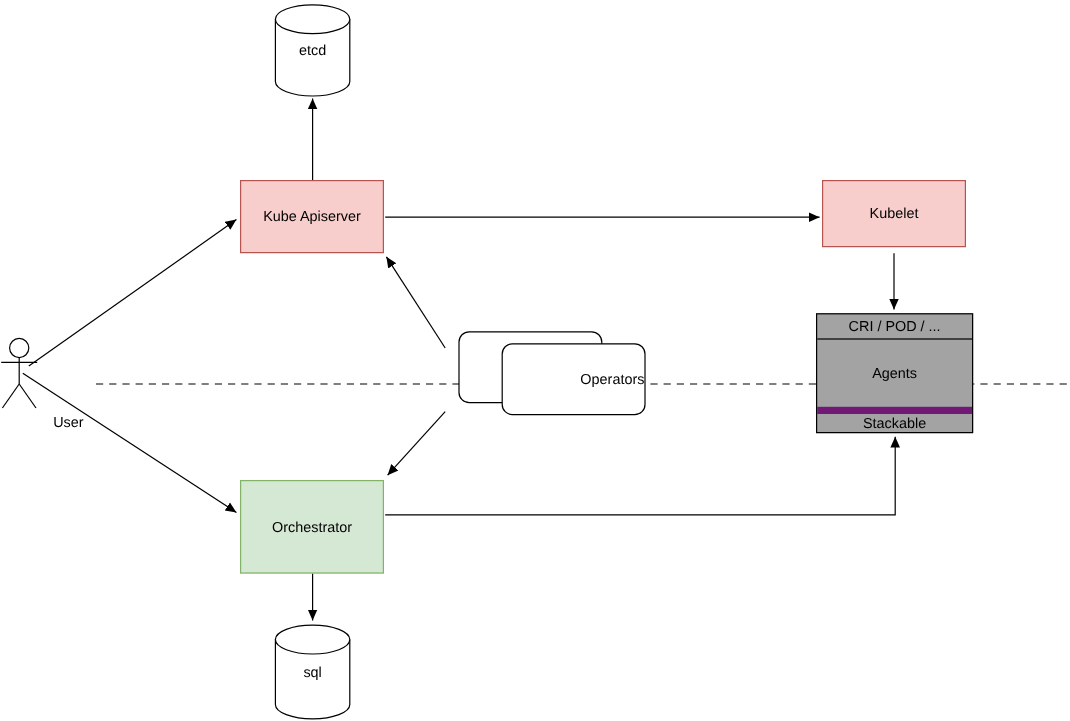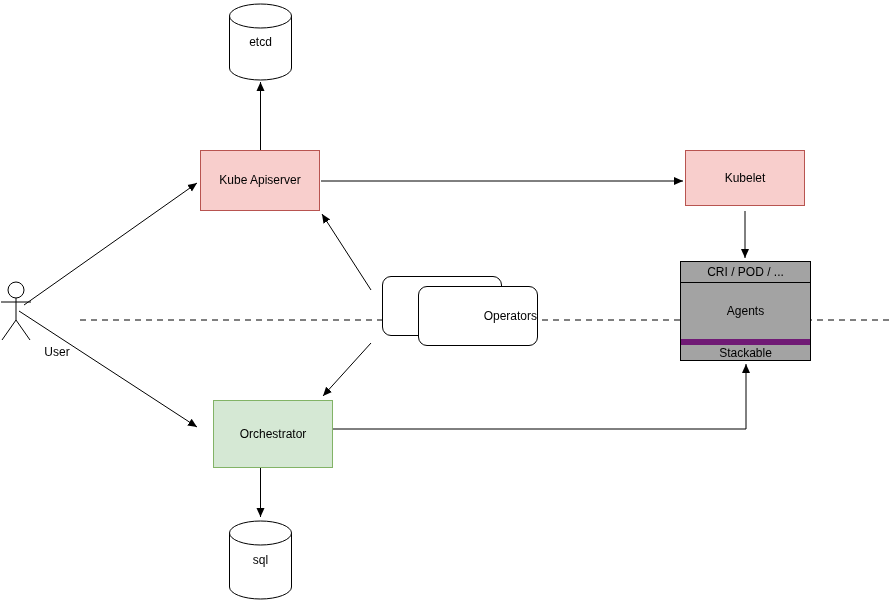--- a/index.html
+++ b/index.html
@@ -13,21 +13,21 @@
   .layer { position:absolute; left:0; top:0; z-index:0; }
   .node {
     position:absolute; z-index:1; box-sizing:border-box;
     display:flex; align-items:center; justify-content:center;
     text-align:center; line-height:1.2;
   }
   .pink  { background: var(--pink-fill, #f8cecc);  border:1px solid var(--pink-border, #b85450); }
   .green { background: var(--green-fill, #d5e8d4); border:1px solid var(--green-border, #82b366); }
   .kube-apiserver { left:200px; top:150px; width:120px; height:61px; }
   .kubelet        { left:685px; top:150px; width:120px; height:56px; }
-  .orchestrator   { left:200px; top:400px; width:120px; height:68px;margin-left:13px; }
+  .orchestrator   { left:200px; top:400px; width:120px; height:78px; }
   .agents-box {
     position:absolute; z-index:1; box-sizing:border-box;
     left:680px; top:261px; width:131px; height:100px;
     background:#a3a3a3; border:1px solid #000;
     display:flex; flex-direction:column;
   }
   .agents-header { height:20px; border-bottom:1px solid #000; display:flex; align-items:center; justify-content:center; }
   .agents-body   { flex:1; display:flex; align-items:center; justify-content:center; }
   .agents-footer { height:21px; border-top:6px solid #701a75; display:flex; align-items:center; justify-content:center; box-sizing:border-box; }
   .op-back {

